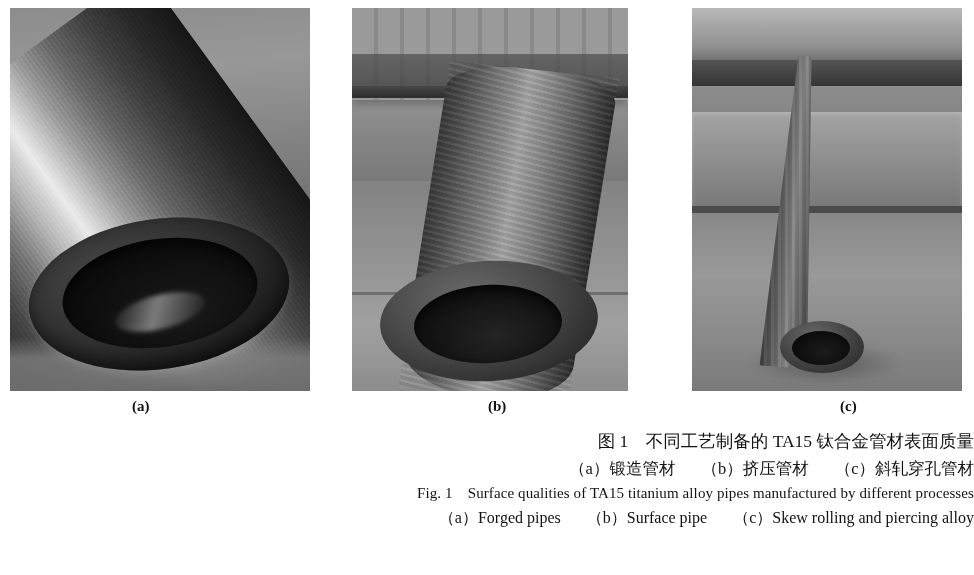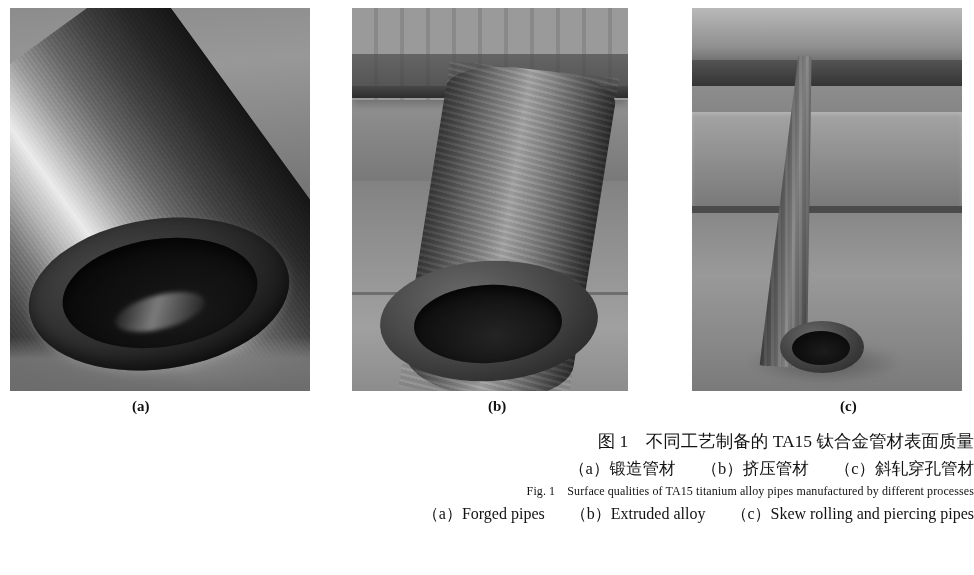--- a/index.html
+++ b/index.html
@@ -265,21 +265,21 @@
     text-align: right;
   }
   .cap-line {
     line-height: 1.58;
     font-size: 17px;
     color: #121212;
     white-space: nowrap;
   }
   .cap-line.cn { font-size: 17.5px; }
   .cap-line.sub-cn { font-size: 16.5px; padding-left: 36px; }
-  .cap-line.en { font-size: 12px; letter-spacing: 0.1px; }
+  .cap-line.en { font-size: 15px; letter-spacing: 0.1px; }
   .cap-line.sub-en { font-size: 16px; }
   .gap-m { display: inline-block; width: 26px; }
 </style>
 </head>
 <body>
 
 <div class="figure-block">
 
   <div class="panels">
 
@@ -334,17 +334,17 @@
     <div class="panel-label label-c">(c)</div>
   </div>
 
   <div class="caption">
     <div class="cap-line cn">图 1 不同工艺制备的 TA15 钛合金管材表面质量</div>
     <div class="cap-line sub-cn">
       <span>（a）</span><span>锻造管材</span><span class="gap-m"></span><span>（b）</span><span>挤压管材</span><span class="gap-m"></span><span>（c）</span><span>斜轧穿孔管材</span>
     </div>
     <div class="cap-line en">Fig. 1 Surface qualities of TA15 titanium alloy pipes manufactured by different processes</div>
     <div class="cap-line sub-en">
-      <span>（a）</span><span>Forged pipes</span><span class="gap-m"></span><span>（b）</span><span>Extruded alloy</span><span class="gap-m"></span><span>（c）</span><span>Skew rolling and piercing pipes</span>
+      <span>（a）</span><span>Forged pipes</span><span class="gap-m"></span><span>（b）</span><span>Surface pipe</span><span class="gap-m"></span><span>（c）</span><span>Skew rolling and piercing alloy</span>
     </div>
   </div>
 
 </div>
 
 </body></html>

